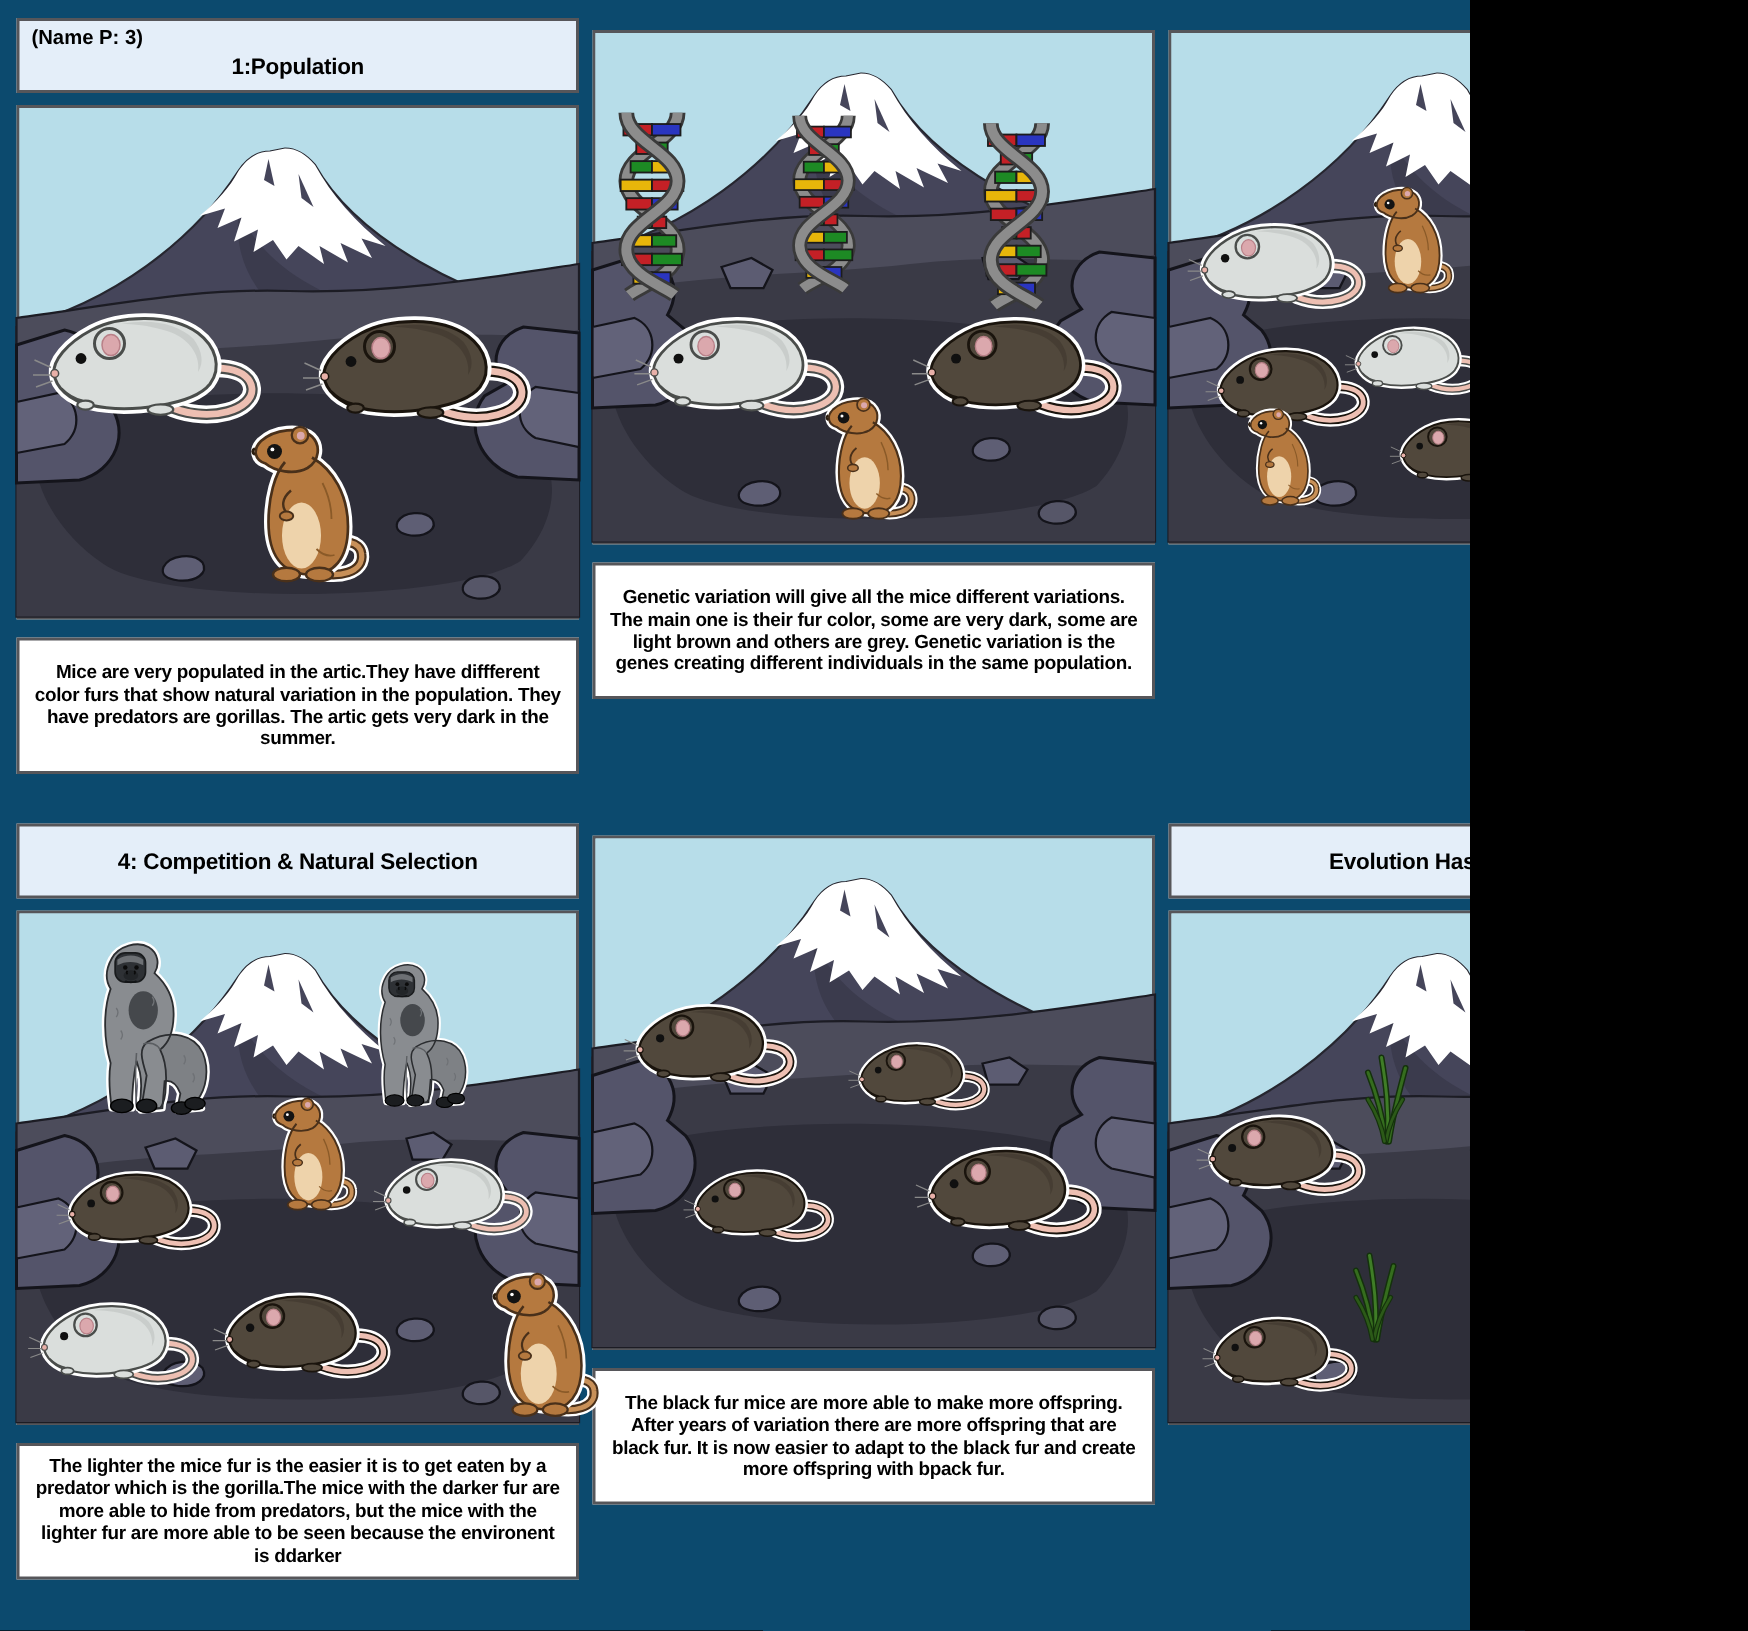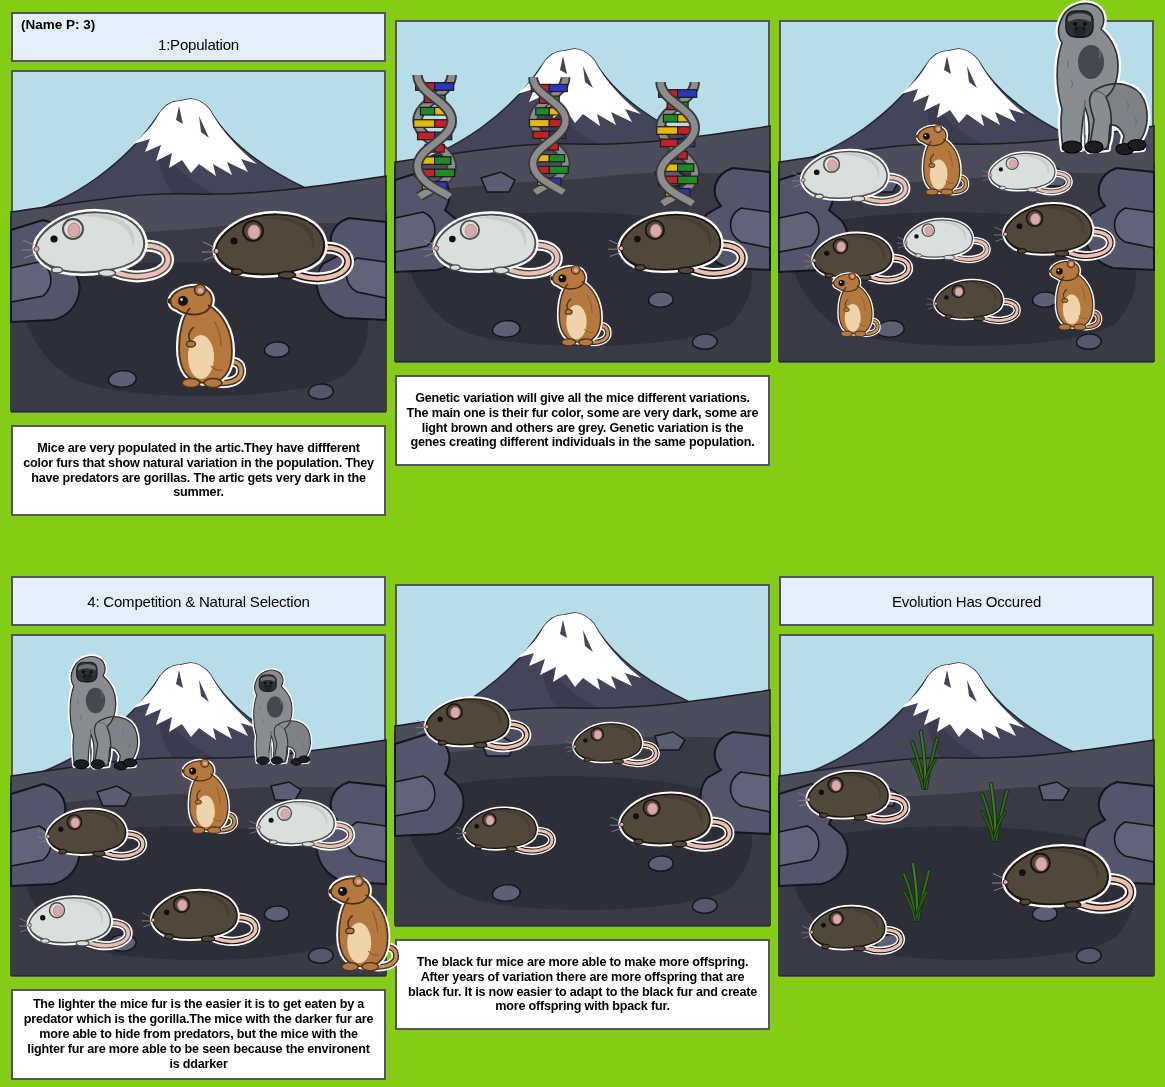--- a/index.html
+++ b/index.html
@@ -1,26 +1,26 @@
 <!DOCTYPE html>
 <html><head>
 <meta charset="utf-8">
 <style>
   html,body{margin:0;padding:0;background:#000;}
-  .board{position:relative;width:1165px;height:1087px;background:#84cc16;overflow:hidden;
+  .board{position:relative;width:980px;height:1087px;background:#0c4a6e;overflow:hidden;
          font-family:"Liberation Sans","DejaVu Sans",sans-serif;}
   .row{position:absolute;left:11px;display:flex;gap:9px;}
   .row1{top:12px;}
-  .row2{top:549px;margin-top:27px;}
+  .row2{top:549px;}
   .cell{width:375px;position:relative;}
   .titlebar{position:relative;box-sizing:border-box;height:50px;border:2px solid #56565a;
             background:#e4eef9;display:flex;align-items:center;justify-content:center;z-index:1;}
   .namelabel{position:absolute;top:3px;left:8px;font-weight:bold;font-size:13.5px;color:#000;}
   .namelabel:empty{display:none;}
-  .title{font-weight:normal;font-size:15px;color:#000;text-align:left;letter-spacing:-0.2px;}
+  .title{font-weight:bold;font-size:15px;color:#000;text-align:left;letter-spacing:-0.2px;}
   .titlebar.has-name .title{margin-top:14px;}
   .canvas{position:relative;box-sizing:border-box;height:343px;margin-top:8px;border:2px solid #56565a;
           background:#b7dde9;z-index:2;}
   .row2 .cell:nth-child(1) .canvas{z-index:5;}
   .canvas svg{position:absolute;top:-40px;left:0;width:371px;height:379px;overflow:visible;display:block;}
   .caption{box-sizing:border-box;height:91px;margin-top:12px;border:2px solid #56565a;background:#fff;
            display:flex;align-items:center;justify-content:center;}
   .caption p{margin:0;padding:0 8px;font-weight:bold;font-size:12.6px;line-height:1.18;
              text-align:center;color:#000;letter-spacing:-0.2px;}
   .defs-store{position:absolute;width:0;height:0;overflow:hidden;}

